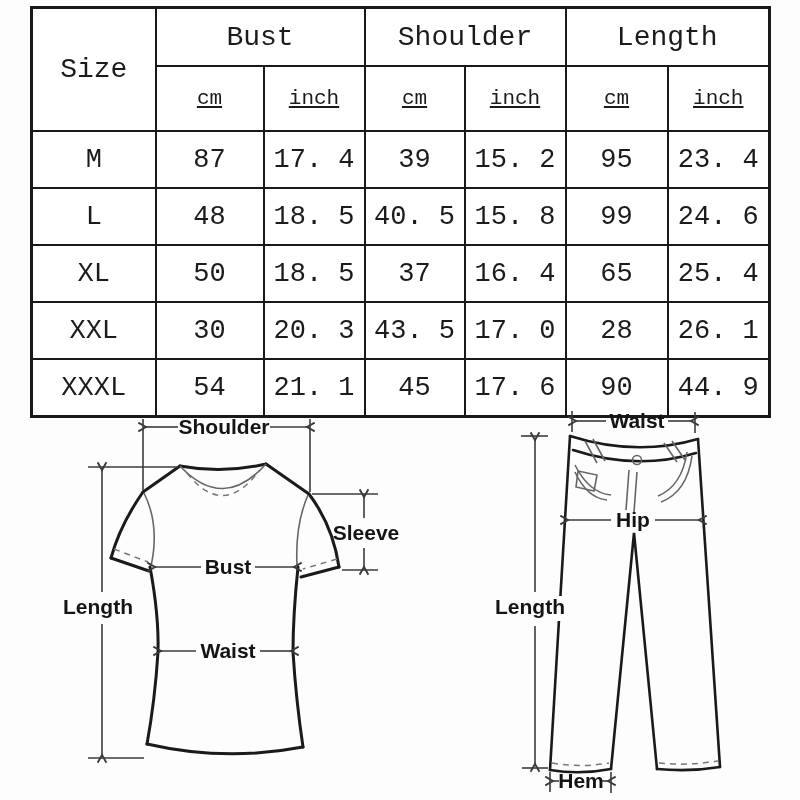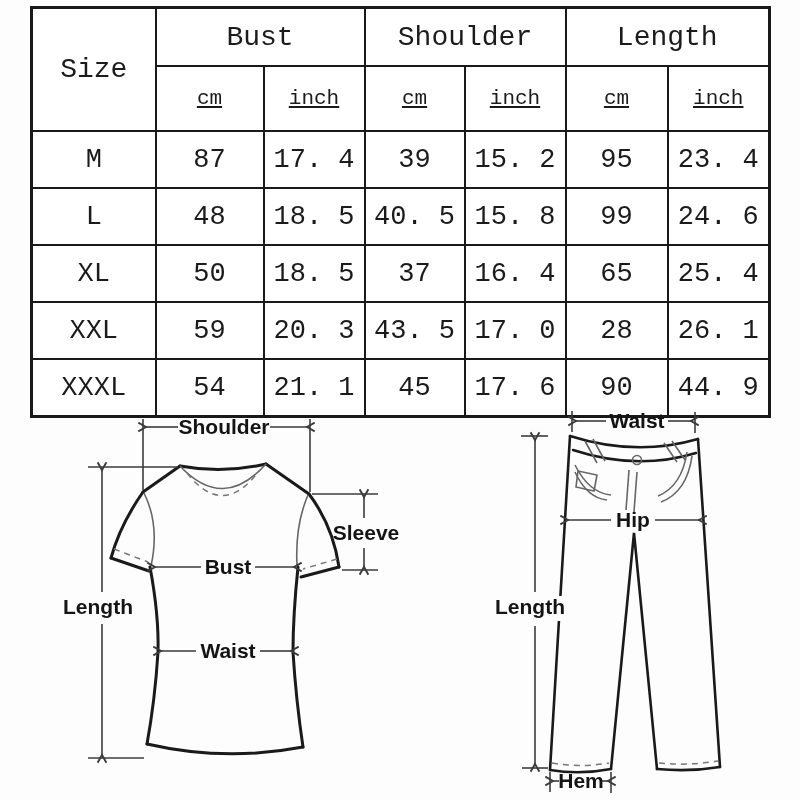--- a/index.html
+++ b/index.html
@@ -87,21 +87,21 @@
         <th>XL</th>
         <td>50</td>
         <td>18. 5</td>
         <td>37</td>
         <td>16. 4</td>
         <td>65</td>
         <td>25. 4</td>
       </tr>
       <tr>
         <th>XXL</th>
-        <td>59</td>
+        <td>30</td>
         <td>20. 3</td>
         <td>43. 5</td>
         <td>17. 0</td>
         <td>28</td>
         <td>26. 1</td>
       </tr>
       <tr>
         <th>XXXL</th>
         <td>54</td>
         <td>21. 1</td>

